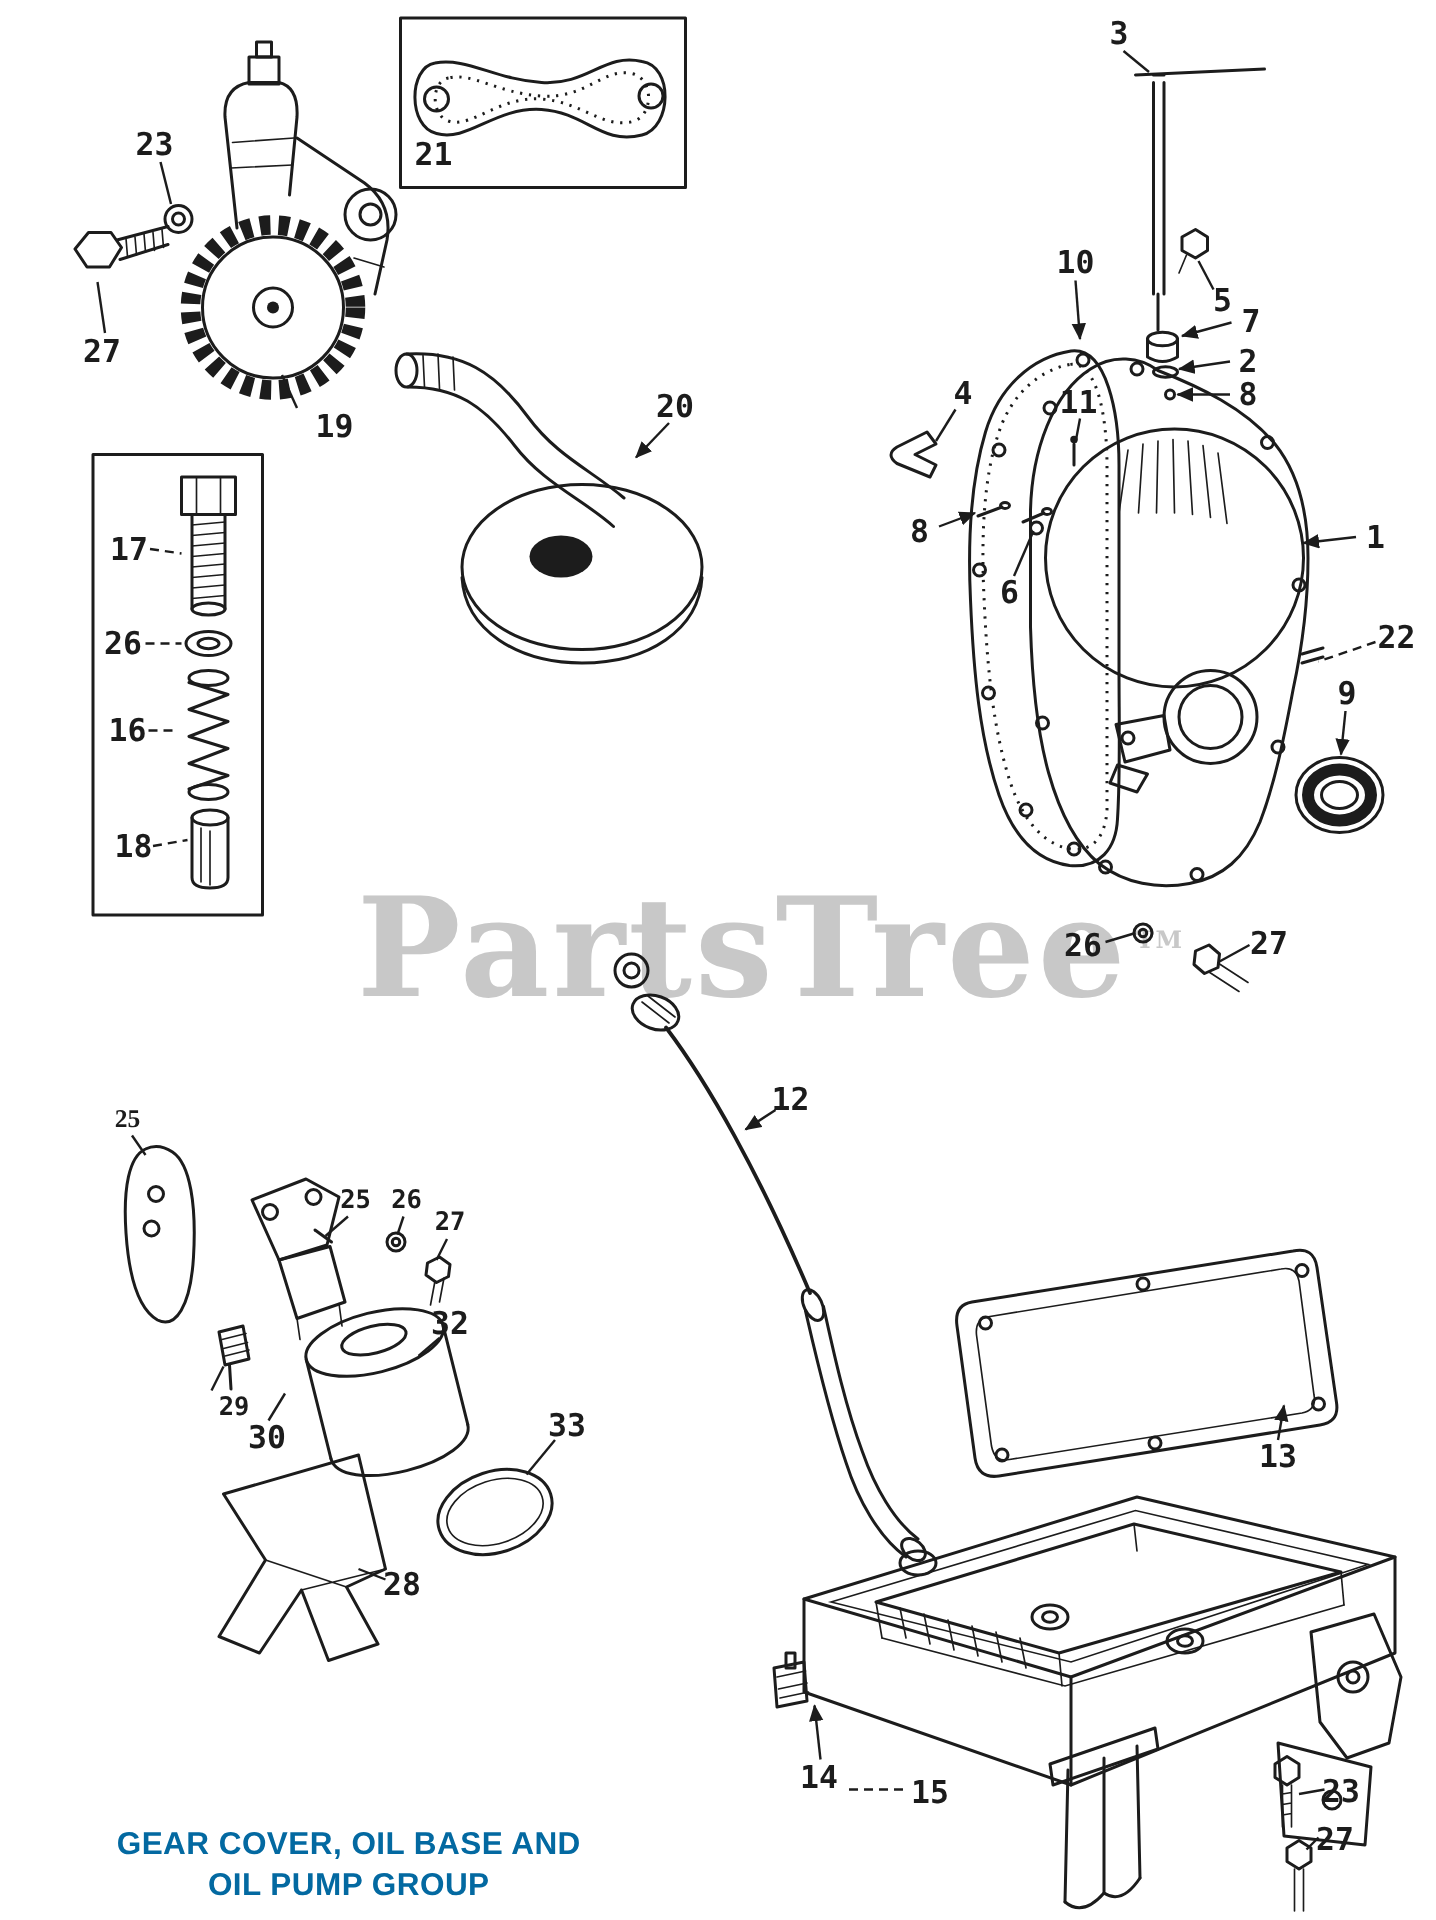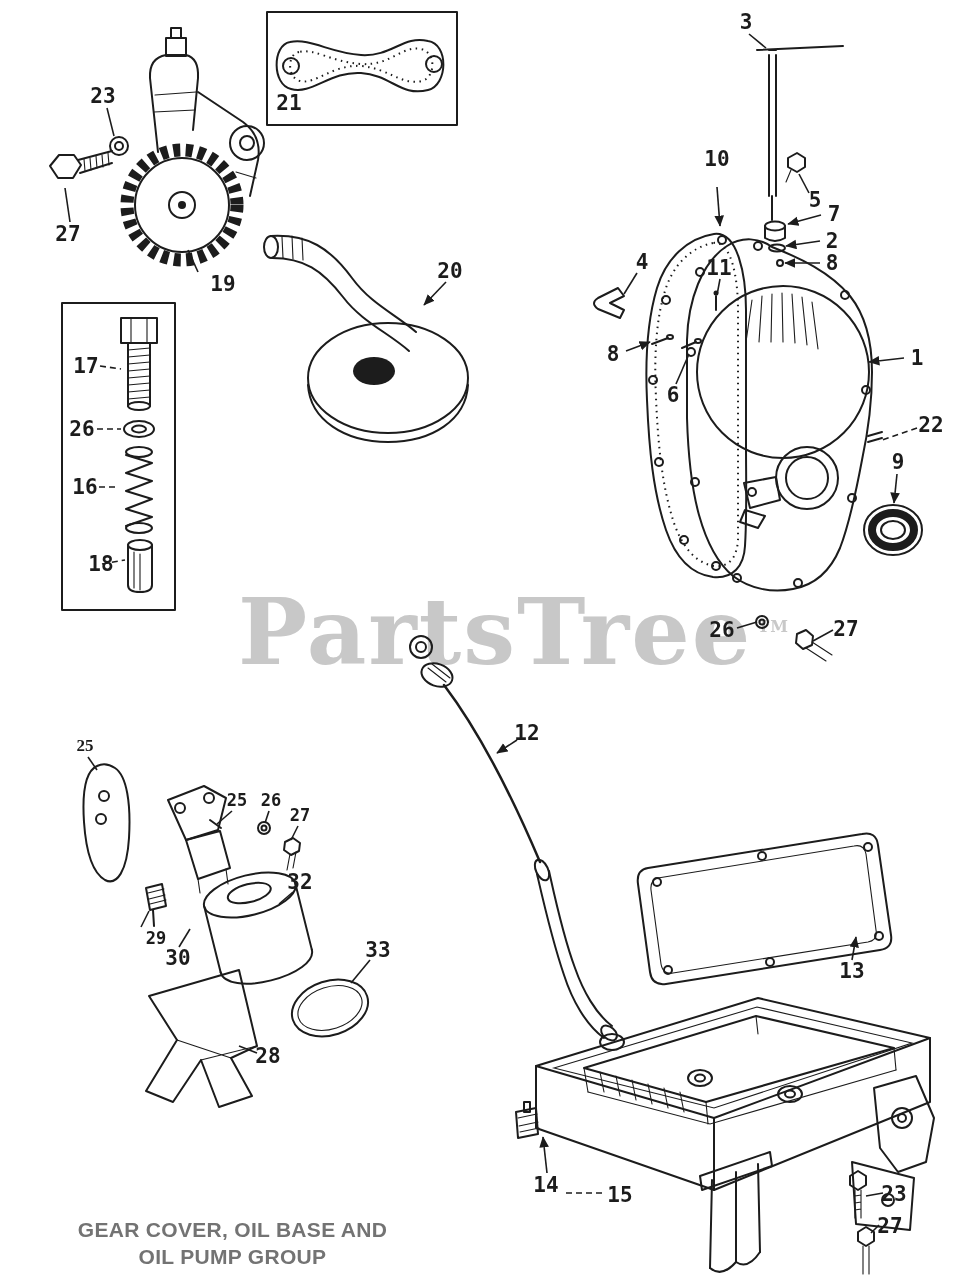--- a/index.html
+++ b/index.html
@@ -27,21 +27,21 @@
   .fillc{ fill:var(--ink,#1c1c1c); stroke:none; }
   .callout {
     position:absolute; transform:translate(-50%,-50%);
     font-family:"DejaVu Sans Mono", monospace; font-weight:bold;
     font-size:21px; color:var(--ink,#111); white-space:nowrap;
   }
   .callout.sm { font-size:17px; }
   .caption {
     position:absolute; left:70px; top:1216px; width:325px; text-align:center;
     font-family:"Liberation Sans", sans-serif; font-weight:bold;
-    font-size:21px; color:#737373; line-height:1.3; letter-spacing:0.3px;
+    font-size:21px; color:#0369a1; line-height:1.3; letter-spacing:0.3px;
   }
 </style>
 </head>
 <body>
 
 <div class="watermark">
   <span>PartsTree</span><sup>TM</sup>
 </div>
 
 <svg class="diagram" width="957" height="1280" viewBox="0 0 957 1280" xmlns="http://www.w3.org/2000/svg">
@@ -288,23 +288,23 @@
 
 <div>
     <div class="callout" style="left: 103px; top: 96px;">23</div>
     <div class="callout" style="left: 68px; top: 234px;">27</div>
     <div class="callout" style="left: 196px; top: 284px; margin-left: 27px;">19</div>
     <div class="callout" style="left: 289px; top: 103px;">21</div>
     <div class="callout" style="left: 450px; top: 271px;">20</div>
     <div class="callout" style="left: 86px; top: 366px;">17</div>
     <div class="callout" style="left: 82px; top: 429px;">26</div>
     <div class="callout" style="left: 85px; top: 487px;">16</div>
-    <div class="callout" style="left: 89px; top: 564px; margin-left: 12px;">18</div>
+    <div class="callout" style="left: 89px; top: 564px;">18</div>
     <div class="callout" style="left: 746px; top: 22px;">3</div>
-    <div class="callout" style="left: 717px; top: 159px;">10</div>
+    <div class="callout" style="left: 717px; top: 175px;">10</div>
     <div class="callout" style="left: 815px; top: 200px;">5</div>
     <div class="callout" style="left: 834px; top: 214px;">7</div>
     <div class="callout" style="left: 832px; top: 241px;">2</div>
     <div class="callout" style="left: 832px; top: 263px;">8</div>
     <div class="callout" style="left: 719px; top: 268px;">11</div>
     <div class="callout" style="left: 642px; top: 262px;">4</div>
     <div class="callout" style="left: 613px; top: 354px;">8</div>
     <div class="callout" style="left: 673px; top: 395px;">6</div>
     <div class="callout" style="left: 917px; top: 358px;">1</div>
     <div class="callout" style="left: 931px; top: 425px;">22</div>

